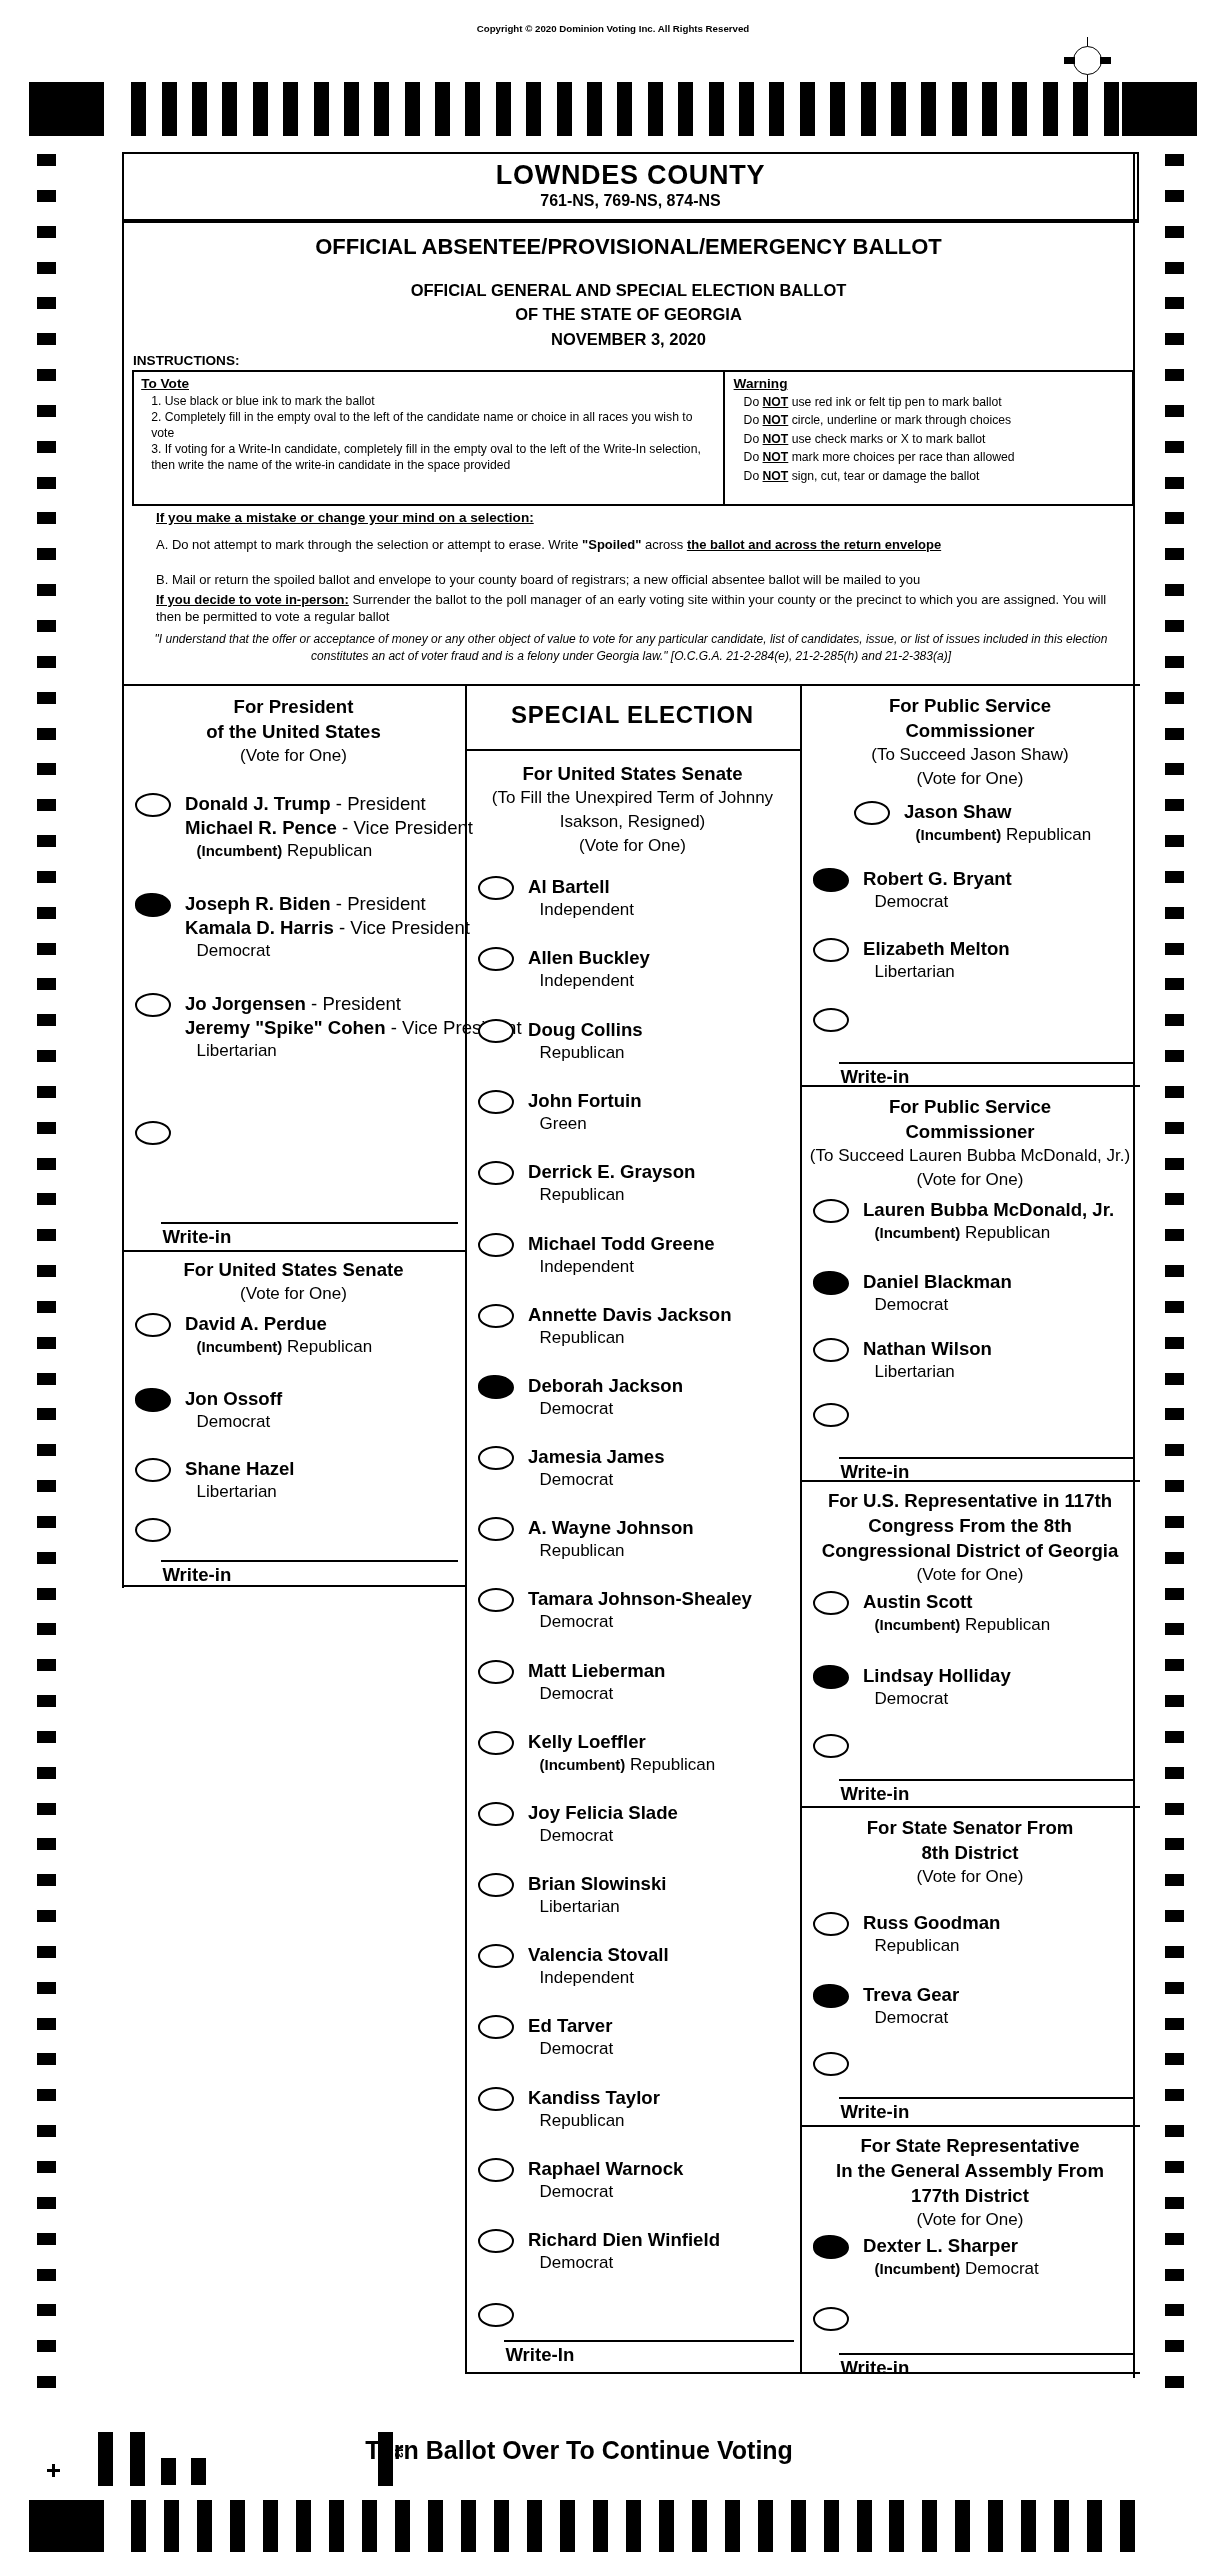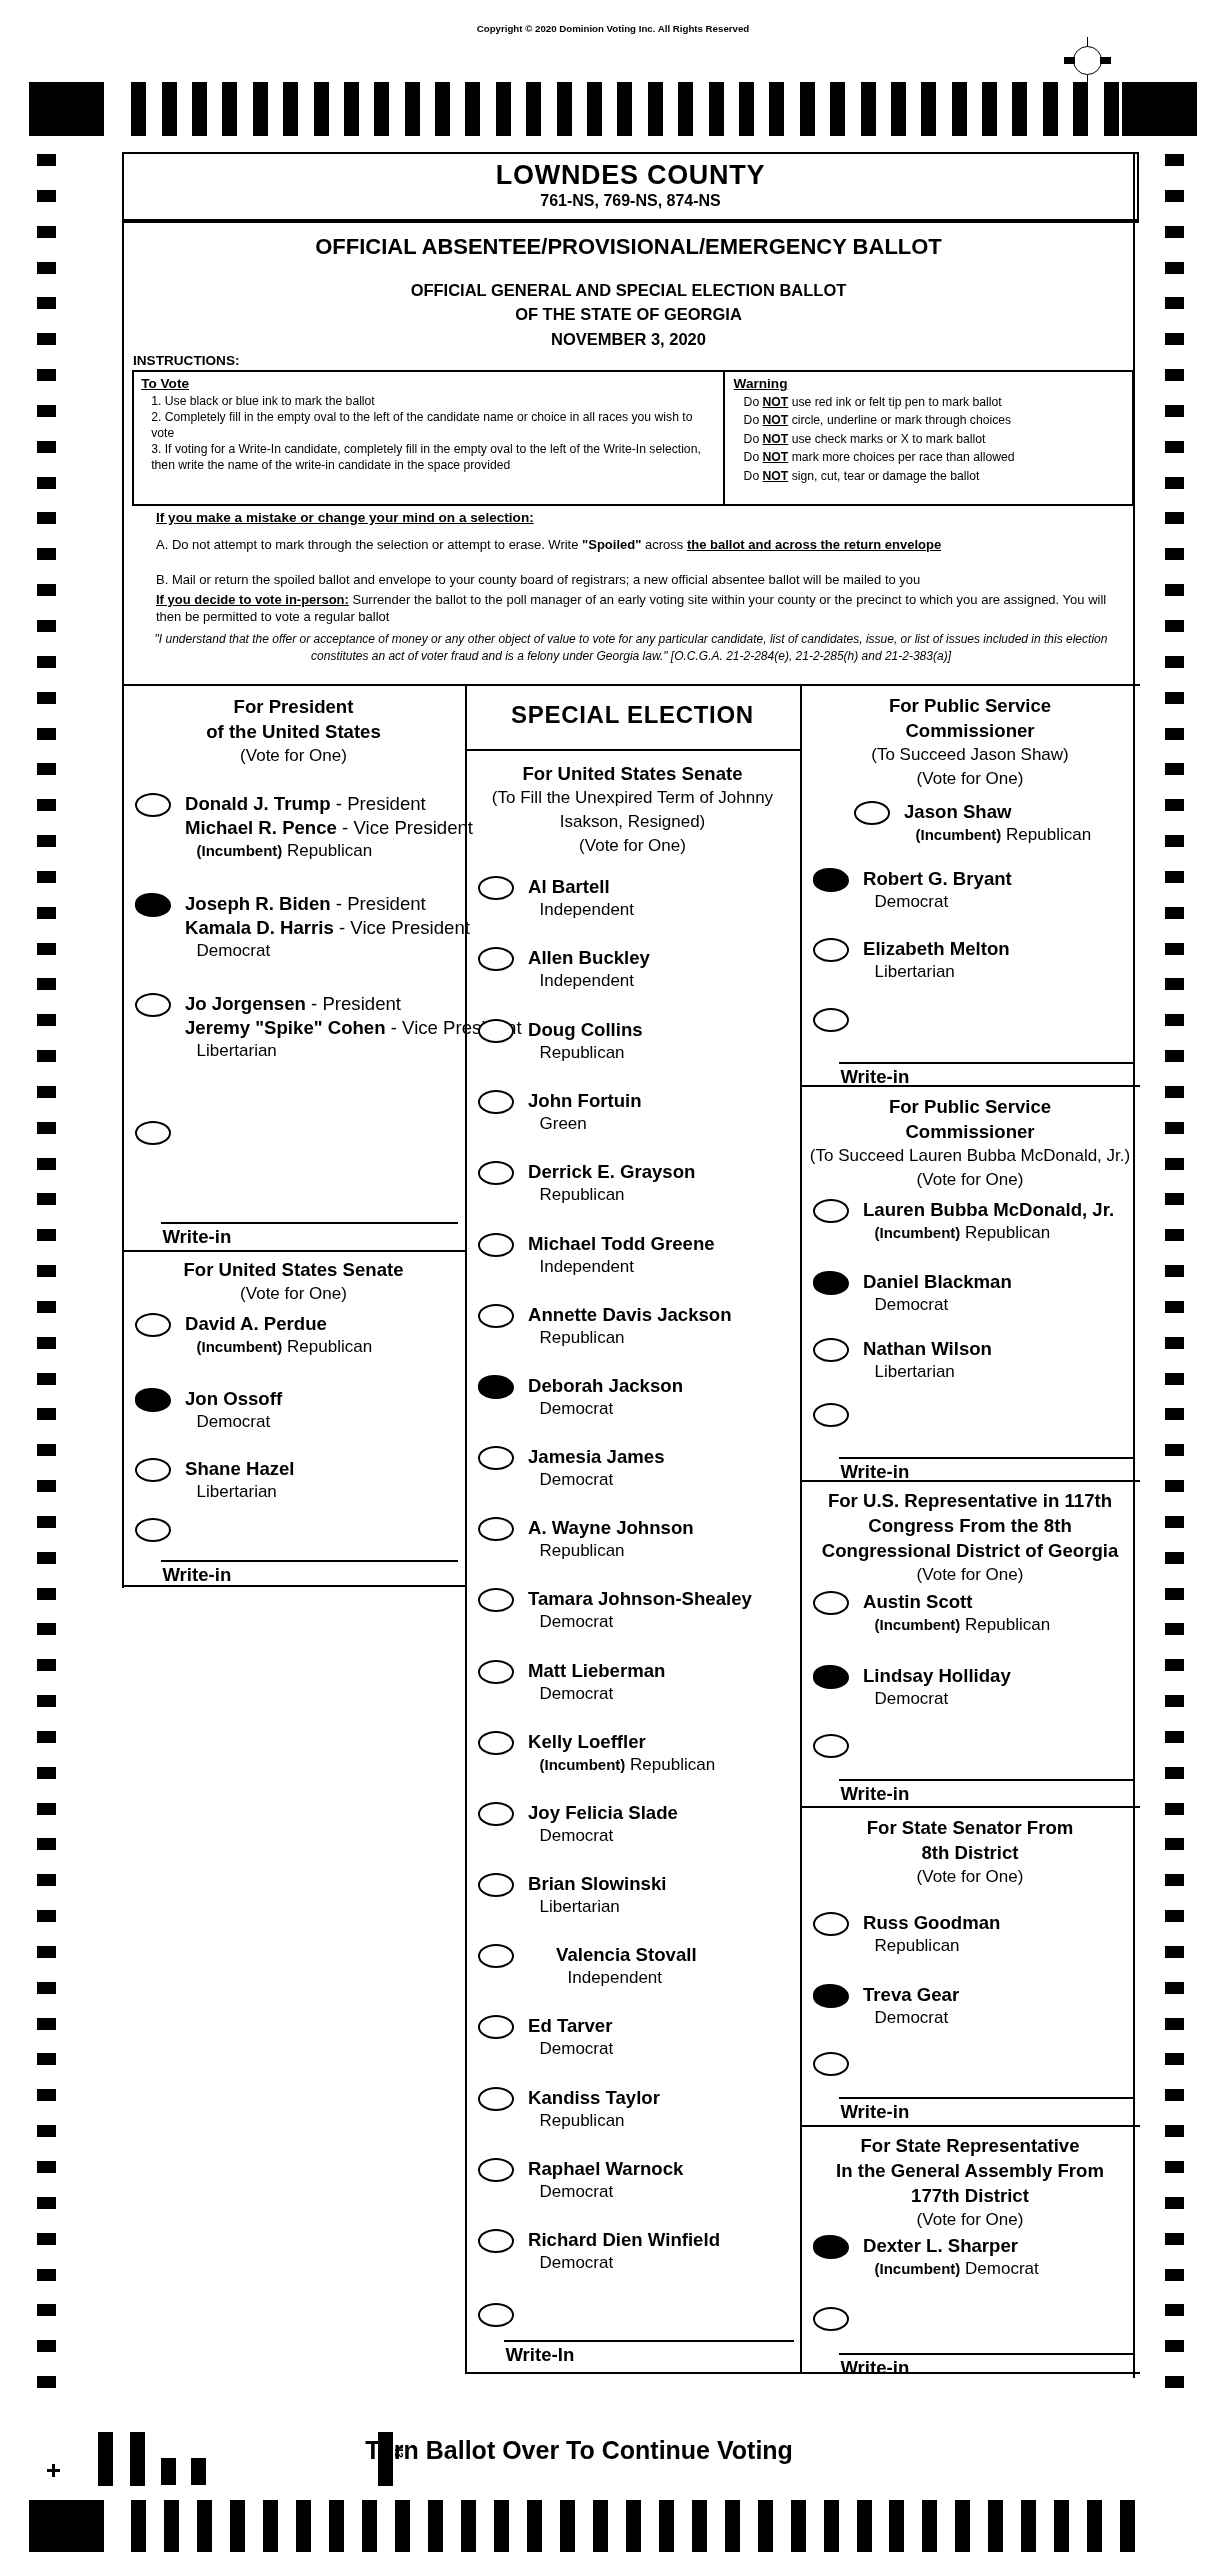--- a/index.html
+++ b/index.html
@@ -496,21 +496,21 @@
             <div class="party"><span>Democrat</span></div>
           </div>
         </div>
         <div class="cand" style="left: 343px; top: 1188px; width: 335px;">
           <div class="oval"></div>
           <div class="ct">
             <div class="cline"><span class="nm">Brian Slowinski</span></div>
             <div class="party"><span>Libertarian</span></div>
           </div>
         </div>
-        <div class="cand" style="left: 343px; top: 1259px; width: 335px; padding-left: 28px;">
+        <div class="cand" style="left: 343px; top: 1259px; width: 335px;">
           <div class="oval"></div>
           <div class="ct">
             <div class="cline"><span class="nm">Valencia Stovall</span></div>
             <div class="party"><span>Independent</span></div>
           </div>
         </div>
         <div class="cand" style="left: 343px; top: 1330px; width: 335px;">
           <div class="oval"></div>
           <div class="ct">
             <div class="cline"><span class="nm">Ed Tarver</span></div>

